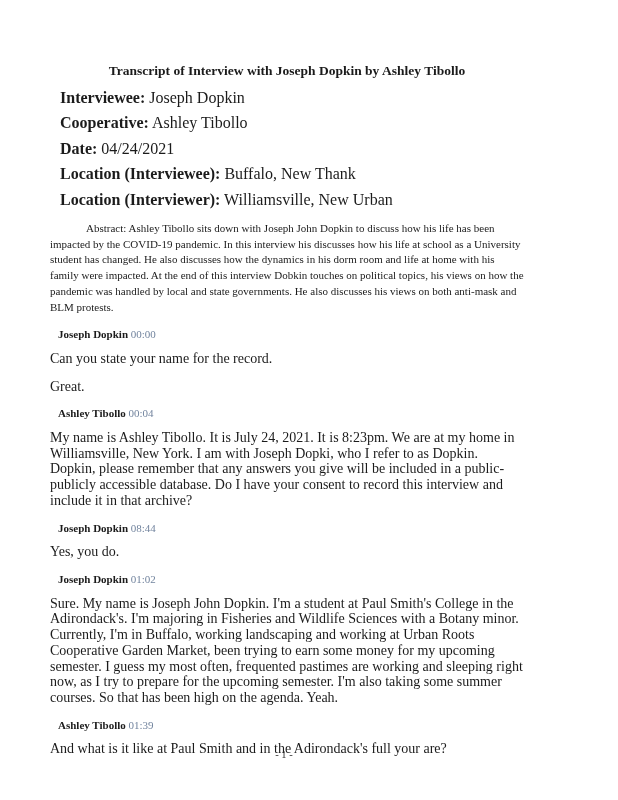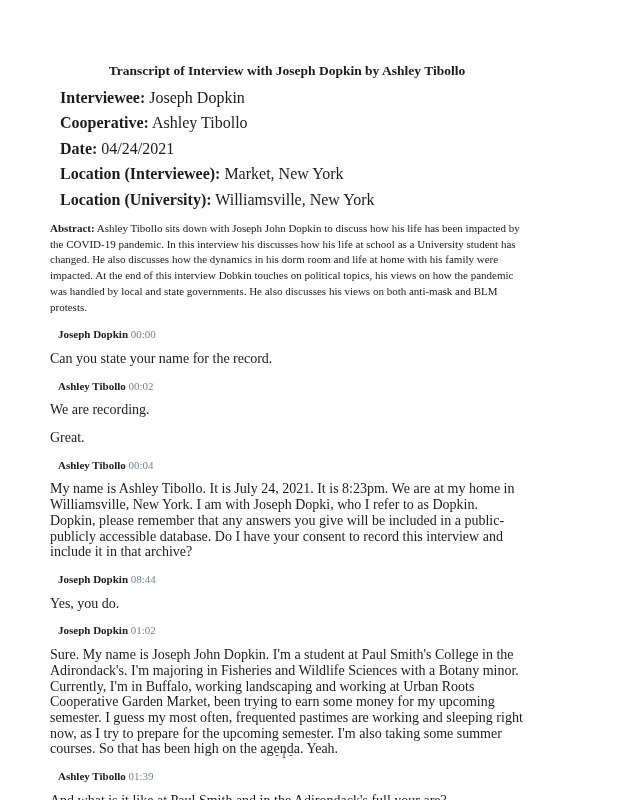--- a/index.html
+++ b/index.html
@@ -35,21 +35,22 @@
   }
   .meta-line b {
     font-weight: bold;
   }
   .abstract {
     margin: 14px 0 0 0;
     font-size: 11px;
     line-height: 15.7px;
   }
   .abstract b {
-    font-weight: bold;
+    font-weight: normal;
+    margin-left: 36px;
   }
   .turn {
     margin: 12px 0 0 0;
   }
   .speaker-line {
     margin: 8px;
     font-size: 11px;
     line-height: 15.7px;
   }
   .speaker {
@@ -79,37 +80,33 @@
 <body>
 
 <div class="page">
 
   <h1 class="title">Transcript of Interview with Joseph Dopkin by Ashley Tibollo</h1>
 
   <div class="meta">
     <p class="meta-line"><b>Interviewee:</b> <span>Joseph Dopkin</span></p>
     <p class="meta-line"><b>Cooperative:</b> <span>Ashley Tibollo</span></p>
     <p class="meta-line"><b>Date:</b> <span>04/24/2021</span></p>
-    <p class="meta-line"><b>Location (Interviewee):</b> <span>Market, New York</span></p>
-    <p class="meta-line"><b>Location (University):</b> <span>Williamsville, New York</span></p>
+    <p class="meta-line"><b>Location (Interviewee):</b> <span>Buffalo, New Thank</span></p>
+    <p class="meta-line"><b>Location (Interviewer):</b> <span>Williamsville, New Urban</span></p>
   </div>
 
   <p class="abstract"><b>Abstract:</b> <span>Ashley Tibollo sits down with Joseph John Dopkin to discuss how his life has been impacted by the COVID-19 pandemic. In this interview his discusses how his life at school as a University student has changed. He also discusses how the dynamics in his dorm room and life at home with his family were impacted. At the end of this interview Dobkin touches on political topics, his views on how the pandemic was handled by local and state governments. He also discusses his views on both anti-mask and BLM protests.</span></p>
 
   <div>
 
     <div class="turn">
       <p class="speaker-line"><b class="speaker">Joseph Dopkin</b> <span class="time">00:00</span></p>
       <p class="turn-text">Can you state your name for the record.</p>
     </div>
 
-    <div class="turn">
-      <p class="speaker-line"><b class="speaker">Ashley Tibollo</b> <span class="time">00:02</span></p>
-      <p class="turn-text">We are recording.</p>
-    </div>
 
     <div class="turn">
       <p class="turn-text">Great.</p>
     </div>
 
     <div class="turn">
       <p class="speaker-line"><b class="speaker">Ashley Tibollo</b> <span class="time">00:04</span></p>
       <p class="turn-text">My name is Ashley Tibollo. It is July 24, 2021. It is 8:23pm. We are at my home in Williamsville, New York. I am with Joseph Dopki, who I refer to as Dopkin. Dopkin, please remember that any answers you give will be included in a public- publicly accessible database. Do I have your consent to record this interview and include it in that archive?</p>
     </div>
 

